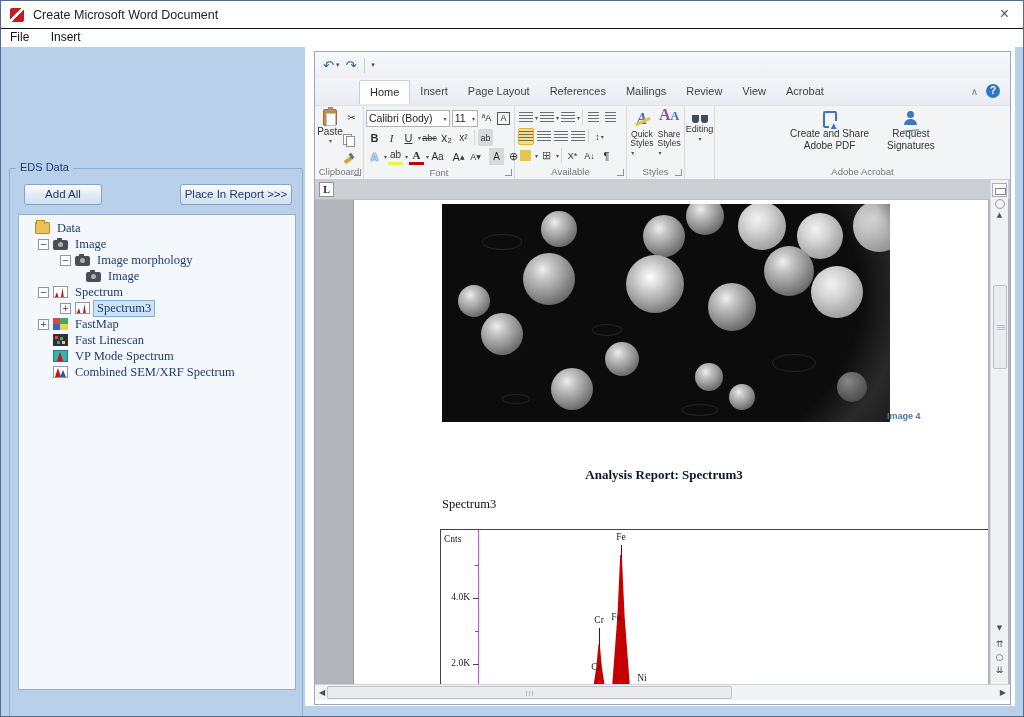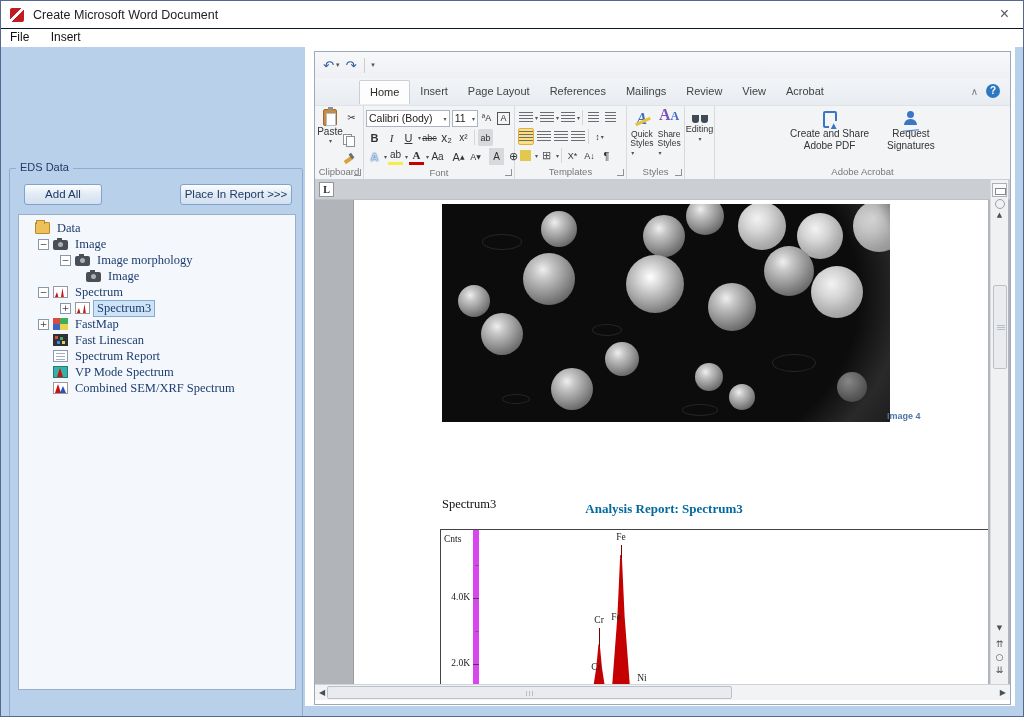--- a/index.html
+++ b/index.html
@@ -136,25 +136,25 @@
   .sph.bright{background:radial-gradient(circle at 42% 38%,#ffffff 0%,#e0e0e0 18%,#a8a8a8 50%,#6e6e6e 80%,#4a4a4a 100%);}
   .sph.dim{background:radial-gradient(circle at 38% 32%,#8a8a8a 0%,#666 40%,#3d3d3d 80%);}
   #dish{position:absolute;left:0;top:0;width:100%;height:100%;
         background:radial-gradient(ellipse 350px 270px at 40% 42%,transparent 68%,rgba(110,110,110,.3) 80%,rgba(35,35,35,.75) 90%,rgba(18,18,18,.95) 100%);}
   #rimbl{position:absolute;left:-62px;top:112px;width:200px;height:200px;border-radius:50%;
          border:11px solid transparent;border-left-color:rgba(245,245,245,.92);border-bottom-color:rgba(235,235,235,.85);
          transform:rotate(-38deg);filter:blur(2px);}
   .squig{position:absolute;border:1px solid rgba(130,130,130,.22);border-radius:50%;background:transparent;}
   
   #caption{position:absolute;left:533px;top:211px;font-size:9px;font-weight:bold;color:#4f74a8;}
-  #heading{position:absolute;left:0;top:267px;width:620px;text-align:center;font:bold 13px "Liberation Serif",serif;color:#0369a1;margin-top:34px;}
+  #heading{position:absolute;left:0;top:267px;width:620px;text-align:center;font:bold 13px "Liberation Serif",serif;color:#0f172a;}
   #subhead{position:absolute;left:88px;top:297px;font:12.5px "Liberation Serif",serif;color:#101010;}
   
   #chart{position:absolute;left:86px;top:329px;width:548px;height:171px;border-top:1px solid #444;}
-  #ycol{position:absolute;left:0;top:0;width:39px;height:171px;border-left:1px solid #444;border-right:6px solid #d946ef;}
+  #ycol{position:absolute;left:0;top:0;width:39px;height:171px;border-left:1px solid #444;border-right:1px solid #d946ef;}
   #cnts{position:absolute;left:3px;top:4px;font:9.5px "Liberation Serif",serif;color:#222;}
   
   #vscroll{position:absolute;right:2px;top:0;width:18px;height:504px;background:#f0f1f3;border-left:1px solid #d9dbde;}
   .vsbtn{width:16px;margin:1px auto;text-align:center;color:#4a5054;font-size:7px;font-family:"DejaVu Sans",sans-serif;}
   #rulerbtn{width:15px;height:14px;margin:3px auto 2px auto;background:#f8f9fa;border:1px solid #aab0b6;position:relative;}
   #rulerbtn::after{content:"";position:absolute;left:2px;top:4px;width:9px;height:5px;background:#fff;border:1px solid #888;}
   #circbtn{width:10px;height:10px;border:1px solid #9aa0a6;border-radius:50%;margin:2px auto;}
   #vthumb{position:absolute;left:2px;top:105px;width:14px;height:84px;background:#e9ebee;border:1px solid #bcc1c7;border-radius:2px;}
   #vthumb::after{content:"";position:absolute;left:3px;top:39px;width:8px;height:5px;
        background:repeating-linear-gradient(#b9bec4 0 1px,transparent 1px 2px);}
@@ -221,24 +221,20 @@
       <div class="trow" style="padding-left:19px">
         <span class="exp">+</span>
         <span class="ticon icon-map"></span>
         <span class="tlabel">FastMap</span>
       </div>
       <div class="trow" style="padding-left:34px">
         <span class="ticon icon-scan"></span>
         <span class="tlabel">Fast Linescan</span>
       </div>
       <div class="trow" style="padding-left:34px">
-        <span class="ticon icon-report"></span>
-        <span class="tlabel">Spectrum Report</span>
-      </div>
-      <div class="trow" style="padding-left:34px">
         <span class="ticon icon-vp"></span>
         <span class="tlabel">VP Mode Spectrum</span>
       </div>
       <div class="trow" style="padding-left:34px">
         <span class="ticon icon-comb"></span>
         <span class="tlabel">Combined SEM/XRF Spectrum</span>
       </div>
     </div>
   </div>
 
@@ -388,21 +384,21 @@
               </span>
               <span class="drop">▾</span>
             <span class="rbtn" style="font-size:11px;color:#555">⊞</span>
               <span class="drop">▾</span>
             <span class="vsep"></span>
             <span class="rbtn" style="font-size:9px">X*</span>
             <span class="rbtn" style="font-size:9px">A↓</span>
             <span class="rbtn" style="font-size:11px">¶</span>
           </div>
         </div>
-        <div class="rlabel">Templates</div>
+        <div class="rlabel">Available</div>
         <span class="launcher"></span>
       </div>
 
       <div class="rgroup" style="width:58px">
         <div class="rbody" style="display:flex;justify-content:center">
           <div class="bigbtn">
             <span class="qsA">A</span>
             <span>Quick</span>
             <span><span>Styles</span> <span class="drop">▾</span></span>
           </div>

